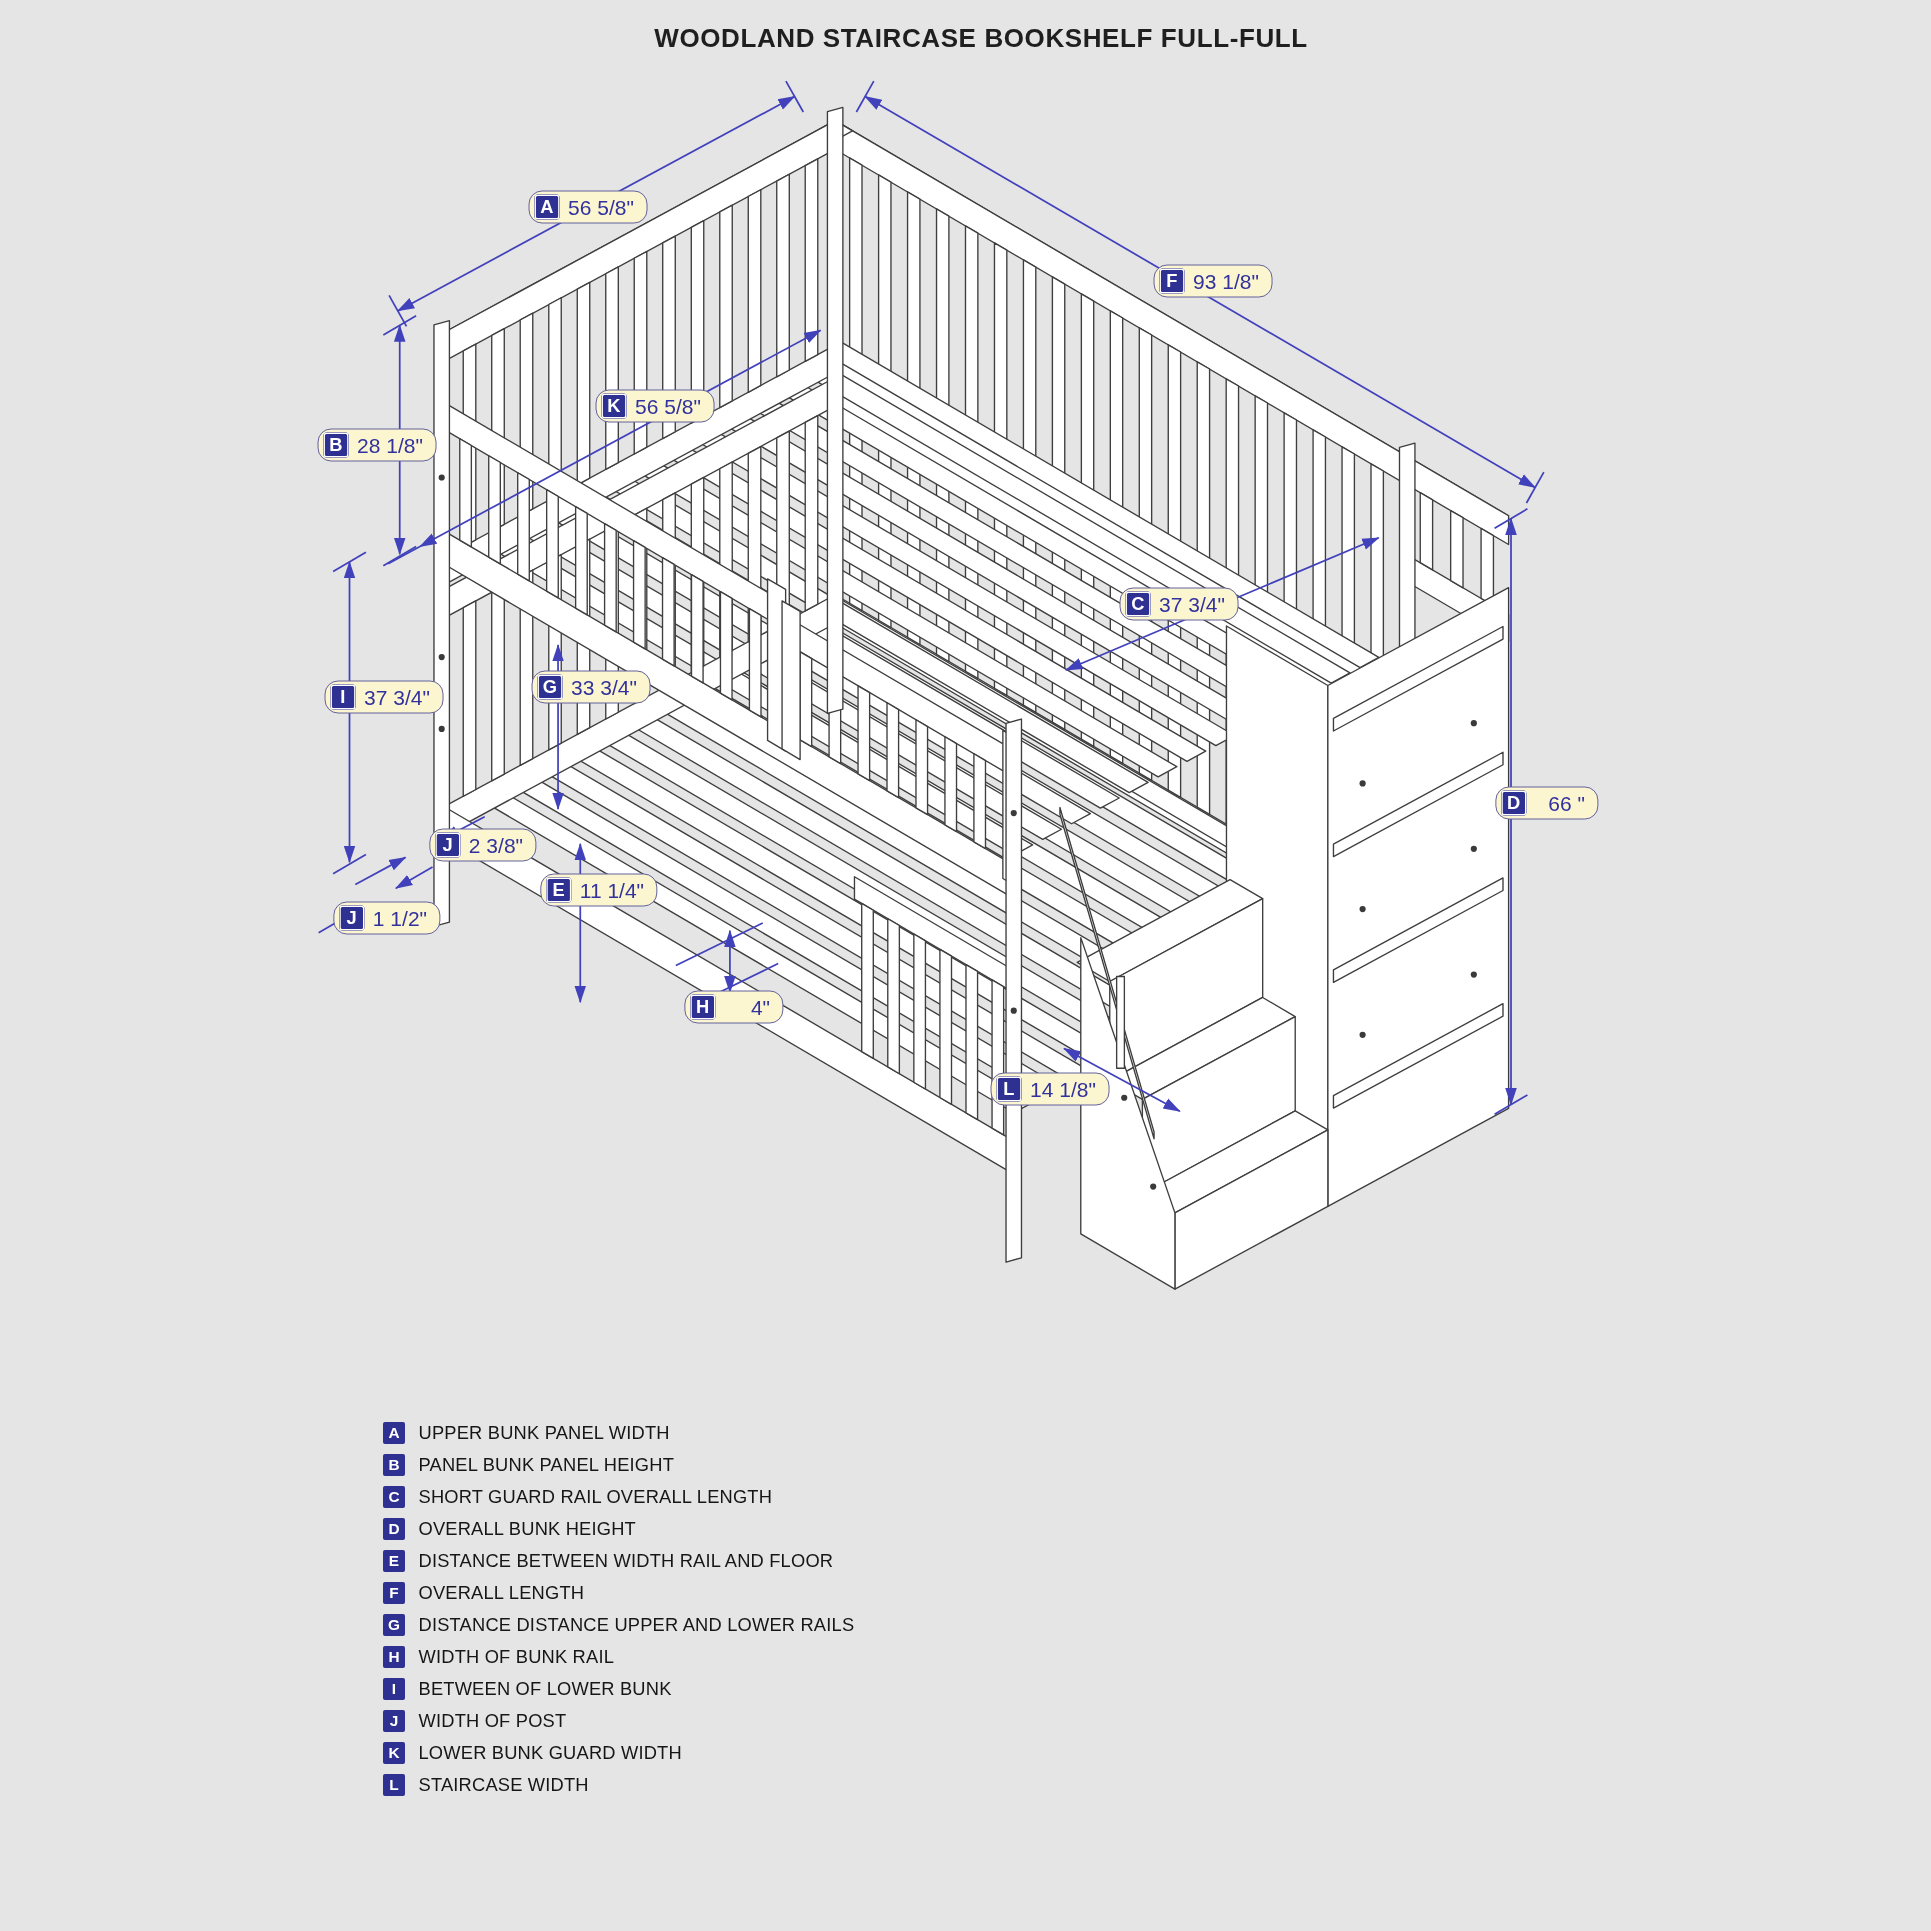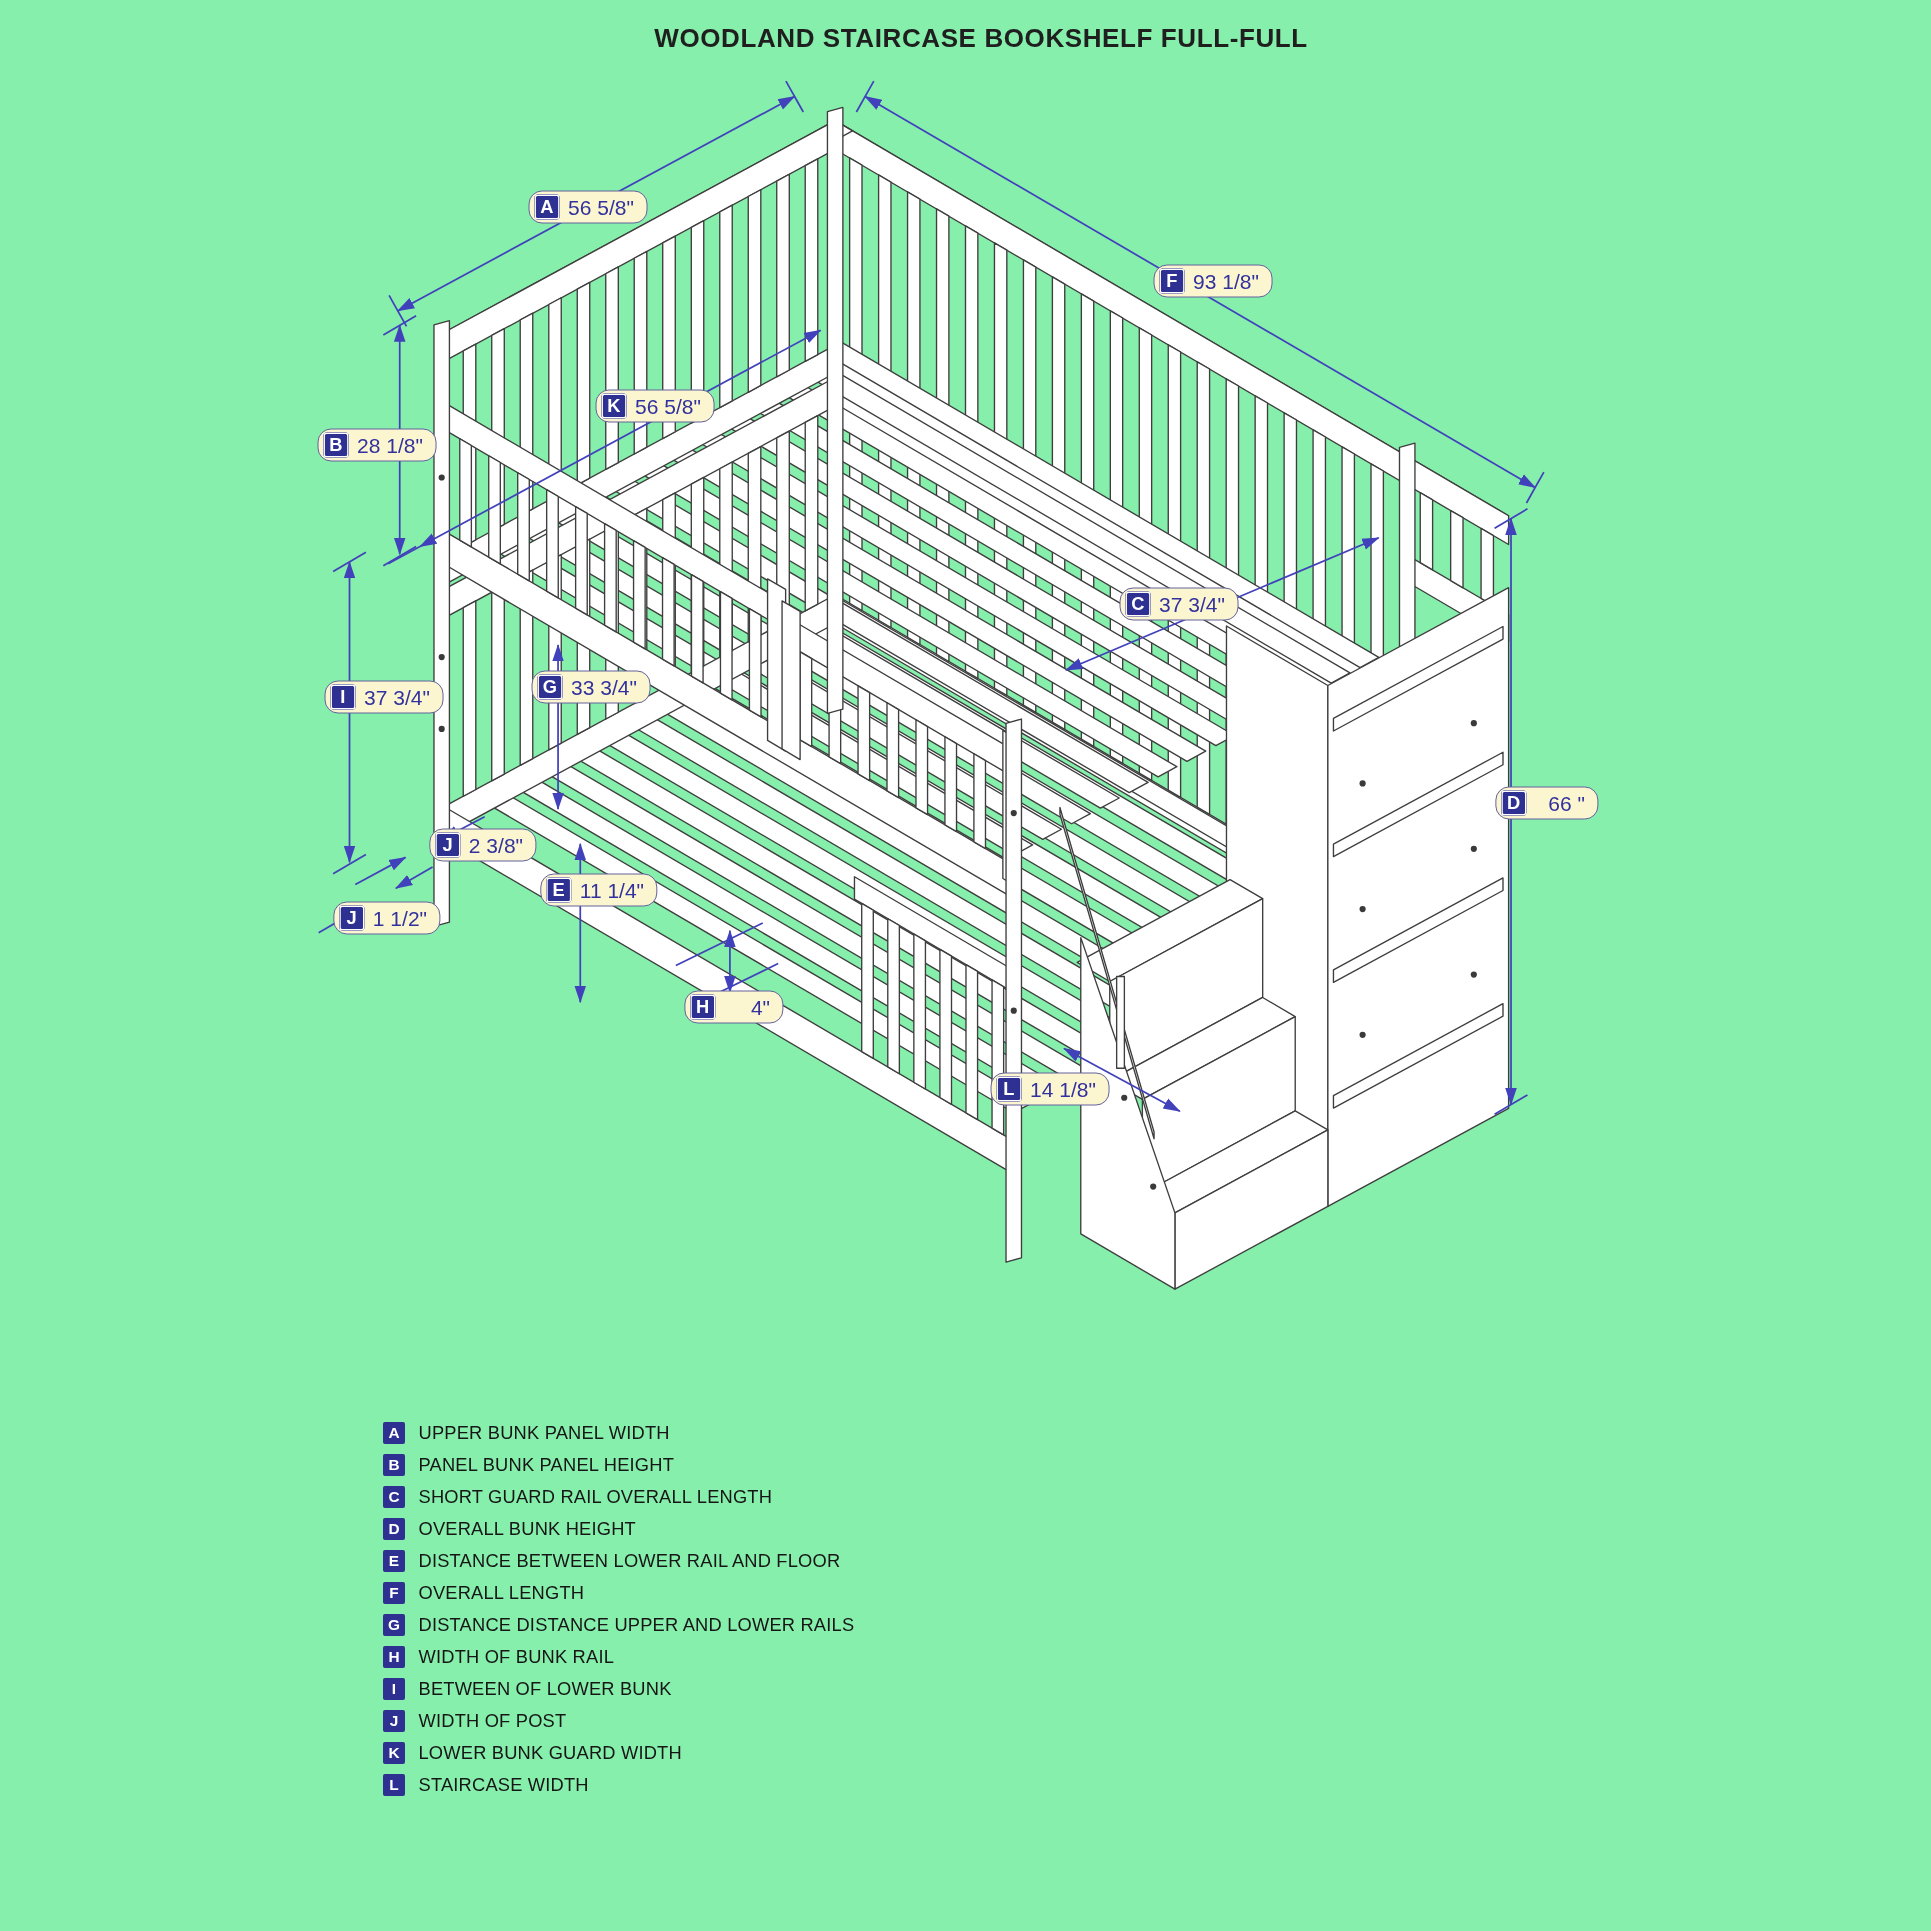--- a/index.html
+++ b/index.html
@@ -1,16 +1,16 @@
 <!DOCTYPE html>
 <html><head>
 <meta charset="utf-8">
 <style>
   html,body{margin:0;padding:0;background:#ffffff;}
-  .page{position:relative;width:1931px;height:1931px;background:#86efac;overflow:hidden;
+  .page{position:relative;width:1931px;height:1931px;background:#e5e5e5;overflow:hidden;
         font-family:"Liberation Sans", sans-serif;}
   .title{position:absolute;left:981px;top:23px;transform:translateX(-50%);
          font-weight:bold;font-size:26px;letter-spacing:0.6px;color:#1f1f1f;white-space:nowrap;}
   svg.art{position:absolute;left:0;top:0;width:1931px;height:1931px;}
   .w{fill:#ffffff;stroke:#3e3e3e;stroke-width:1.4;stroke-linejoin:round;}
   .dim{stroke:#4141bc;stroke-width:1.8;fill:none;}
   .dot{fill:#3a3a3a;}
   
   .co{position:absolute;transform:translate(-50%,-50%);display:flex;align-items:center;gap:8.7px;
       background:#fbf5d0;border:1.9px solid #62629e;border-radius:13.5px;
@@ -307,21 +307,21 @@
     <div class="lrow">
         <span class="lb">C</span>
         <span class="lt">SHORT GUARD RAIL OVERALL LENGTH</span>
       </div>
     <div class="lrow">
         <span class="lb">D</span>
         <span class="lt">OVERALL BUNK HEIGHT</span>
       </div>
     <div class="lrow">
         <span class="lb">E</span>
-        <span class="lt">DISTANCE BETWEEN LOWER RAIL AND FLOOR</span>
+        <span class="lt">DISTANCE BETWEEN WIDTH RAIL AND FLOOR</span>
       </div>
     <div class="lrow">
         <span class="lb">F</span>
         <span class="lt">OVERALL LENGTH</span>
       </div>
     <div class="lrow">
         <span class="lb">G</span>
         <span class="lt">DISTANCE DISTANCE UPPER AND LOWER RAILS</span>
       </div>
     <div class="lrow">

